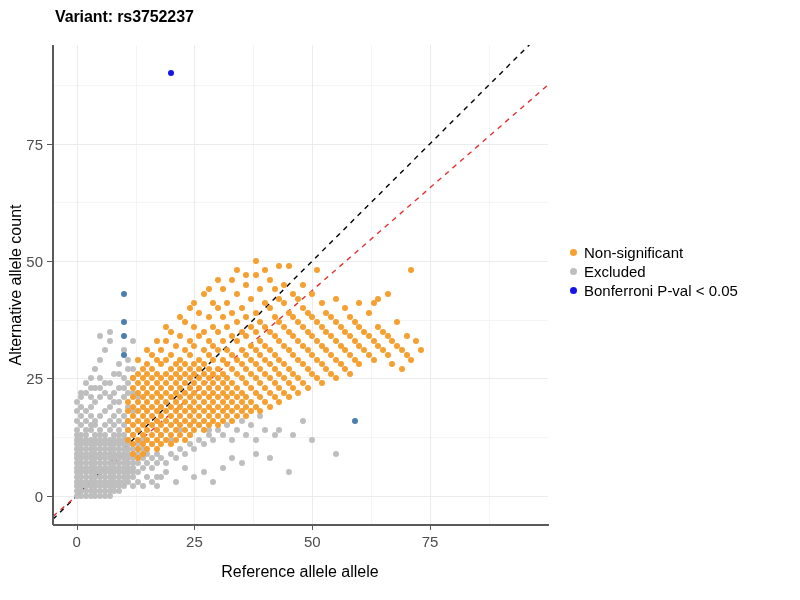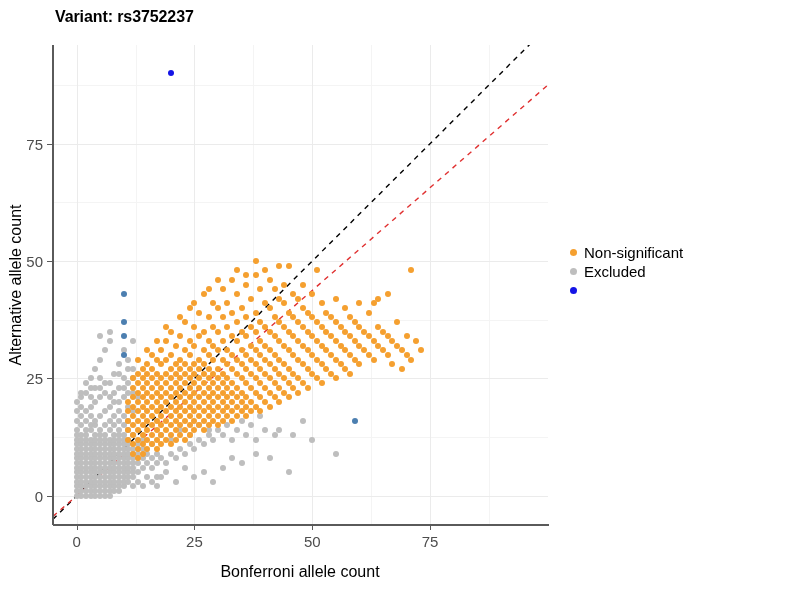--- a/index.html
+++ b/index.html
@@ -861,32 +861,33 @@
       <div class="tick tick-y" style="top: 495.8px;"></div>
       <div class="ticklabel ticklabel-y" style="top: 495.8px;">0</div>
       <div class="tick tick-y" style="top: 378.4px;"></div>
       <div class="ticklabel ticklabel-y" style="top: 378.4px;">25</div>
       <div class="tick tick-y" style="top: 261px;"></div>
       <div class="ticklabel ticklabel-y" style="top: 261px;">50</div>
       <div class="tick tick-y" style="top: 143.6px;"></div>
       <div class="ticklabel ticklabel-y" style="top: 143.6px;">75</div>
     </div>
 
-  <div class="axistitle" id="axis-title-x">Bonferroni allele count</div>
+  <div class="axistitle" id="axis-title-x">Reference allele allele</div>
   <div class="axistitle" id="axis-title-y">Alternative allele count</div>
 
   <div id="legend">
     <div id="legend-items">
         <div class="legend-item">
           <span class="legend-key" style="background: rgb(245, 160, 48);"></span>
           <span class="legend-label">Non-significant</span>
         </div>
         <div class="legend-item">
           <span class="legend-key" style="background: rgb(190, 190, 190);"></span>
           <span class="legend-label">Excluded</span>
         </div>
         <div class="legend-item">
           <span class="legend-key" style="background: rgb(20, 20, 230);"></span>
+          <span class="legend-label">Bonferroni P-val &lt; 0.05</span>
         </div>
       </div>
   </div>
 
 </div>
 
 </body></html>

